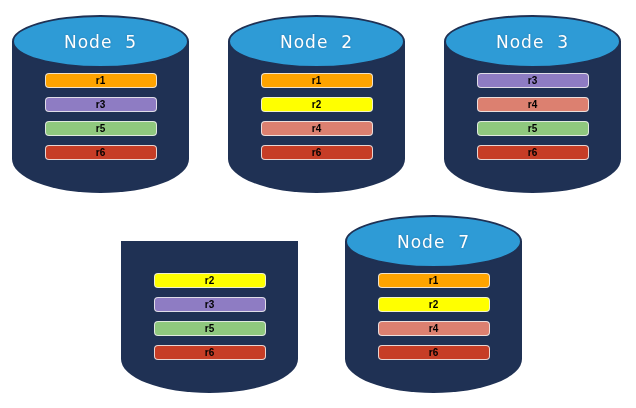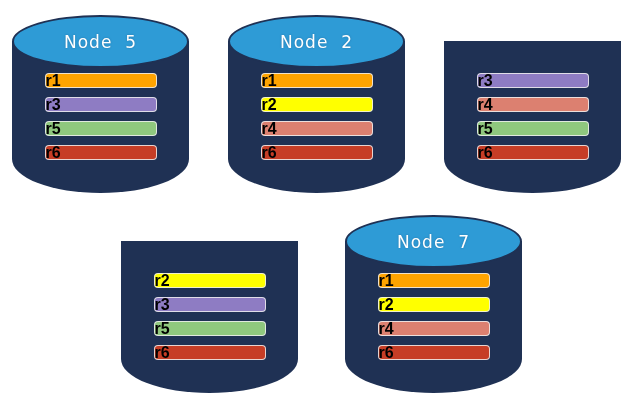--- a/index.html
+++ b/index.html
@@ -59,23 +59,24 @@
     gap: 9px;
   }
   .bar {
     box-sizing: border-box;
     width: 112px;
     height: 15px;
     border: 1px solid rgba(238,238,238,0.85);
     border-radius: 4px;
     display: flex;
     align-items: center;
+    justify-content: center;
     font-family: "Liberation Sans", sans-serif;
     font-weight: bold;
-    font-size: 16px;
+    font-size: 10px;
     line-height: 13px;
     color: #000000;
   }
 </style>
 </head>
 <body>
 
 <div class="canvas">
 
   <div class="node node-1">
@@ -115,20 +116,23 @@
         <span>r4</span>
       </div>
       <div class="bar" style="background-color: rgb(198, 61, 38);">
         <span>r6</span>
       </div>
     </div>
   </div>
 
   <div class="node node-3">
     <div class="cyl-body"></div>
+    <div class="cyl-top">
+      <span>Node  3</span>
+    </div>
     <div class="bars">
       <div class="bar" style="background-color: rgb(142, 124, 195);">
         <span>r3</span>
       </div>
       <div class="bar" style="background-color: rgb(220, 128, 112);">
         <span>r4</span>
       </div>
       <div class="bar" style="background-color: rgb(143, 200, 126);">
         <span>r5</span>
       </div>

